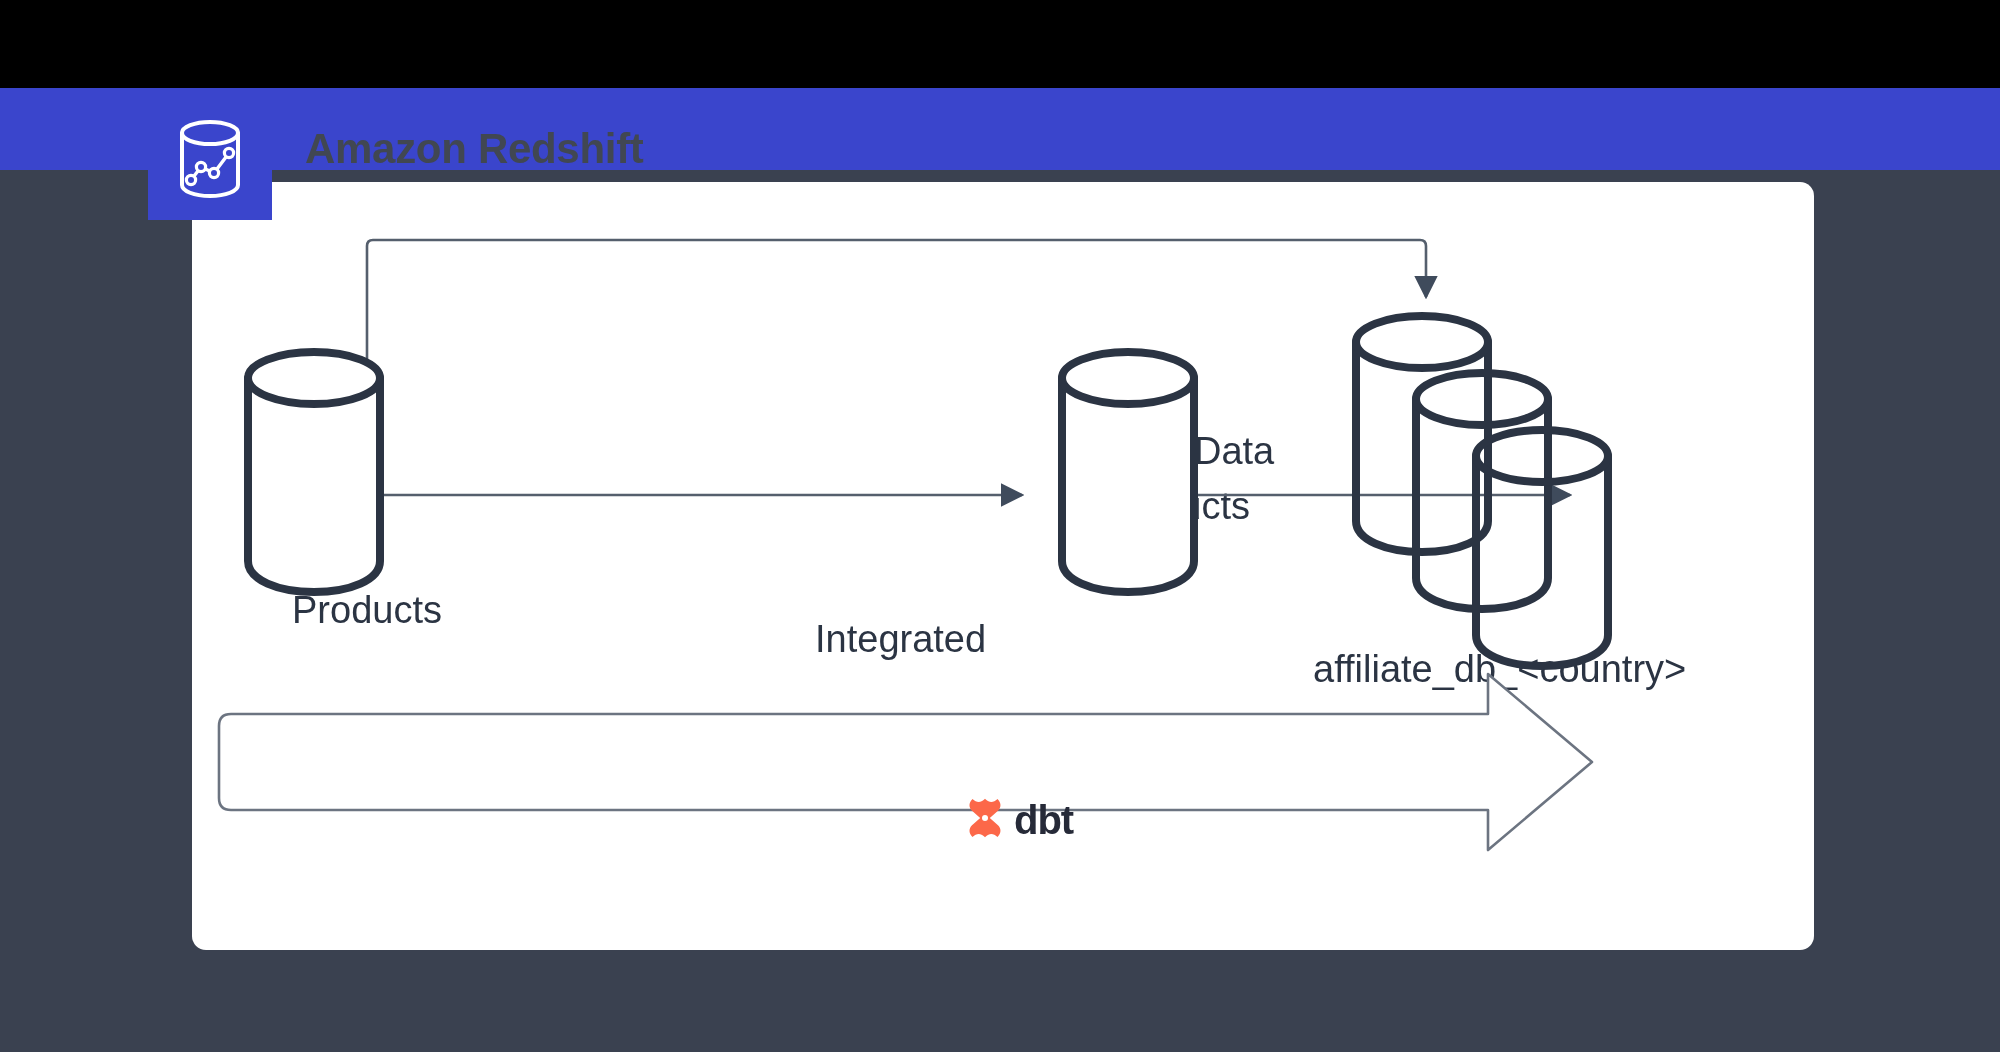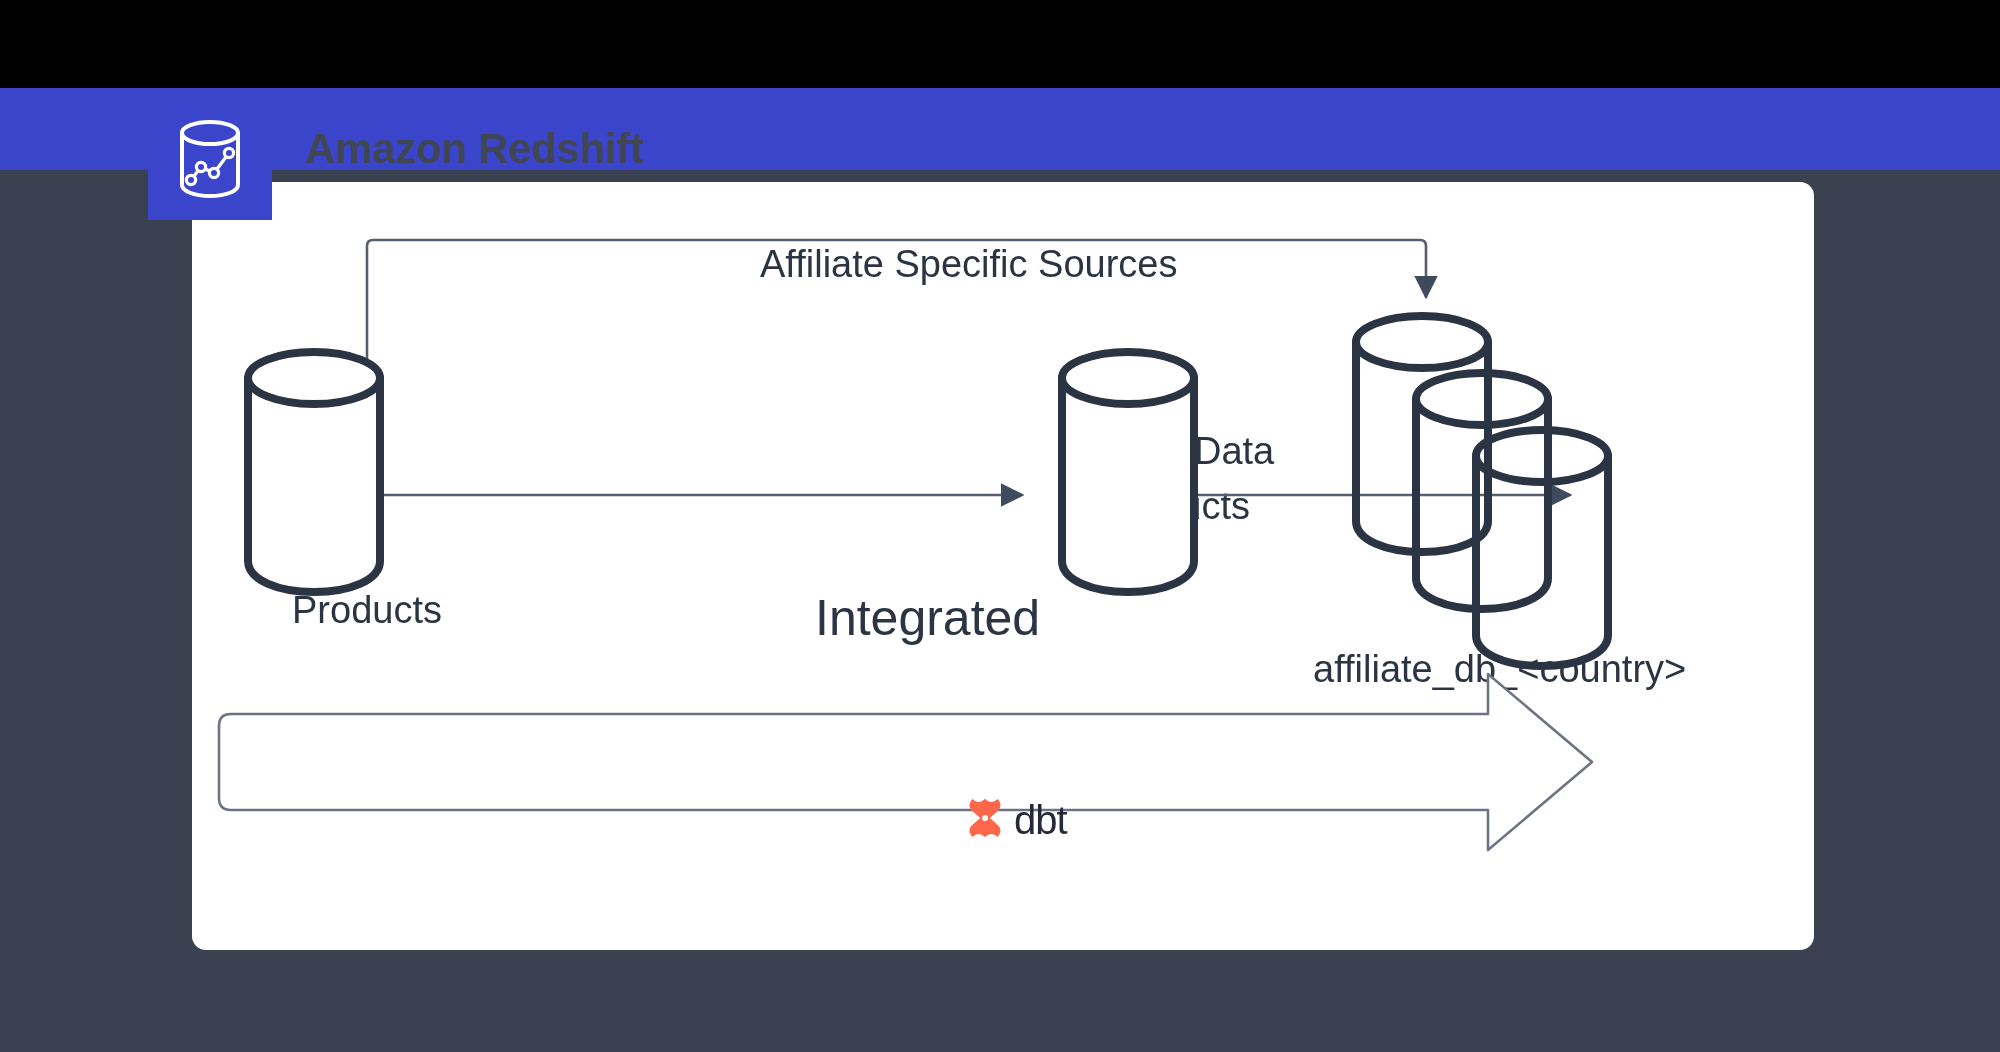--- a/index.html
+++ b/index.html
@@ -140,42 +140,42 @@
   }
   .lbl-products {
     left: 1100px; top: 485px;
     font-size: 38px;
   }
   .lbl-sources {
     left: 292px; top: 589px;
     font-size: 38px;
   }
   .lbl-integrated {
-    left: 815px; top: 589px;
-    font-size: 50px;
+    left: 815px; top: 618px;
+    font-size: 38px;
   }
   .lbl-affiliate-db {
     left: 1313px; top: 648px;
     font-size: 38px;
   }
 
   
   .dbt-logo {
     position: absolute;
     left: 962px;
     top: 795px;
     display: flex;
     align-items: center;
     gap: 6px;
     z-index: 8;
   }
   .dbt-mark { display: block; }
   .dbt-word {
     font-size: 40px;
-    font-weight: normal;
+    font-weight: bold;
     color: #262a38;
     letter-spacing: -1px;
     line-height: 40px;
   }
 </style>
 </head>
 <body>
 
 <div id="stage">
 
@@ -237,21 +237,20 @@
         <ellipse cx="1290" cy="217" rx="66" ry="26"></ellipse>
 
         <path d="M 1284 274 L 1284 453 C 1284 472 1314 484 1350 484 C 1386 484 1416 472 1416 453 L 1416 274"></path>
         <ellipse cx="1350" cy="274" rx="66" ry="26"></ellipse>
       </g>
 
       <path d="M 27 544 Q 27 532 39 532 L 1296 532 L 1296 492 L 1400 580 L 1296 668 L 1296 628 L 39 628 Q 27 628 27 616 Z" stroke="#6c7481" stroke-width="2.6" fill="#ffffff" stroke-linejoin="round"></path>
     </svg>
   </div>
 
-  <div class="dlabel lbl-affiliate-sources">Affiliate Specific Sources</div>
 
   <div class="dlabel lbl-source-data">Source Data</div>
 
   <div class="dlabel lbl-products">Products</div>
 
   <div class="dlabel lbl-sources">Products</div>
 
   <div class="dlabel lbl-integrated">Integrated</div>
 
   <div class="dlabel lbl-affiliate-db">affiliate_db_&lt;country&gt;</div>

